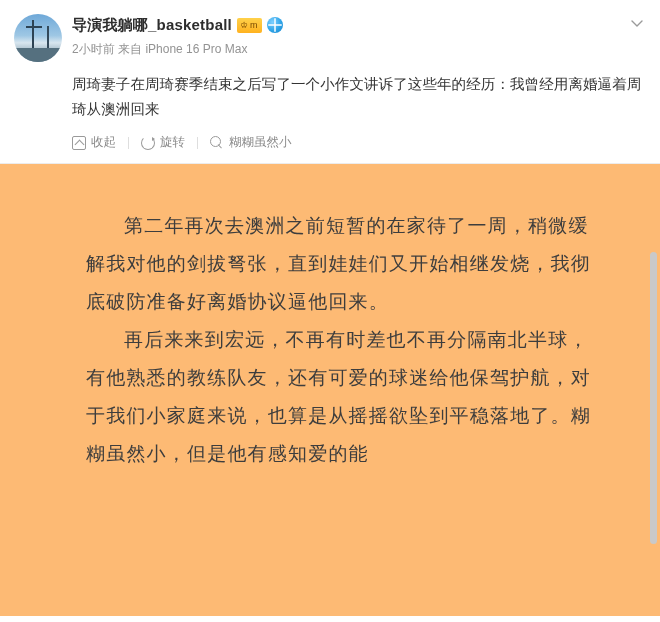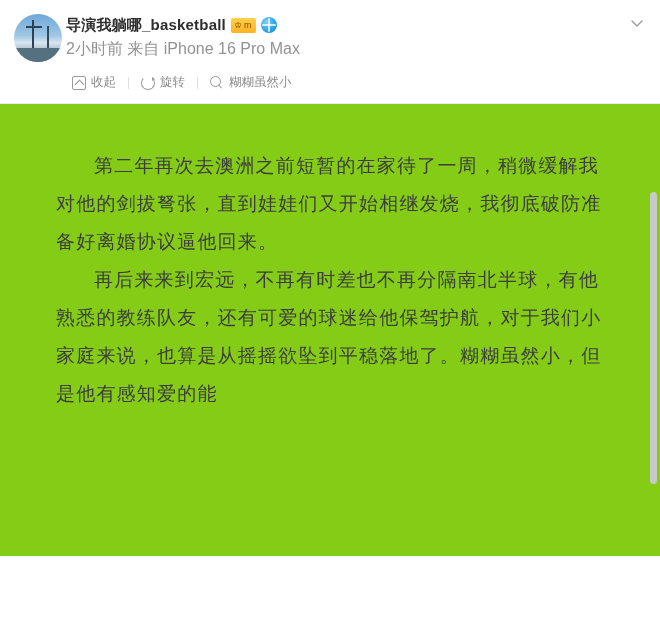--- a/index.html
+++ b/index.html
@@ -58,21 +58,21 @@
   }
   .avatar .ground {
     position: absolute;
     left: 0;
     bottom: 0;
     width: 48px;
     height: 14px;
     background: #55707f;
   }
   .header-right {
-    margin-left: 4px;
+    margin-left: 10px;
     flex: 1 1 auto;
     min-width: 0;
   }
   .name-row {
     display: flex;
     align-items: center;
     height: 22px;
     gap: 5px;
   }
   .username {
@@ -117,21 +117,21 @@
   .badge-globe::after {
     content: "";
     position: absolute;
     left: 1px; top: 7px;
     width: 14px; height: 2px;
     background: rgba(255,255,255,.75);
     border-radius: 2px;
   }
   .meta-row {
     margin-top: 5px;
-    font-size: 16px;
+    font-size: 12px;
     color: #939393;
     line-height: 16px;
   }
   .meta-row .src {
     color: #939393;
   }
   .chevron {
     position: absolute;
     right: 16px;
     top: 16px;
@@ -231,22 +231,22 @@
   
   .divider {
     height: 1px;
     background: #ececec;
     margin: 0;
   }
 
   
   .image-area {
     position: relative;
-    background: #84cc16;
-    padding: 42px 56px 0 56px;
+    background: #fdba74;
+    padding: 42px 56px 0 86px;
     height: 452px;
     overflow: hidden;
   }
   .long-text p {
     margin: 0;
     font-size: 19px;
     line-height: 38px;
     color: #3d3d3d;
     text-indent: 2em;
     letter-spacing: 1.2px;
@@ -300,20 +300,21 @@
       </div>
     </div>
 
     <div class="chevron">
       <svg width="14" height="14" viewBox="0 0 14 14">
         <path d="M2 5 L7 10 L12 5" fill="none" stroke="#9a9a9a" stroke-width="1.4" stroke-linecap="round" stroke-linejoin="round"></path>
       </svg>
     </div>
   </div>
 
+  <div class="post-text">周琦妻子在周琦赛季结束之后写了一个小作文讲诉了这些年的经历：我曾经用离婚逼着周琦从澳洲回来</div>
 
   <div class="action-bar">
     <div class="action">
       <span class="icon16 ic-collapse"></span>
       <span class="label">收起</span>
     </div>
     <span class="sep"></span>
     <div class="action">
       <span class="icon16 ic-rotate"></span>
       <span class="label">旋转</span>

